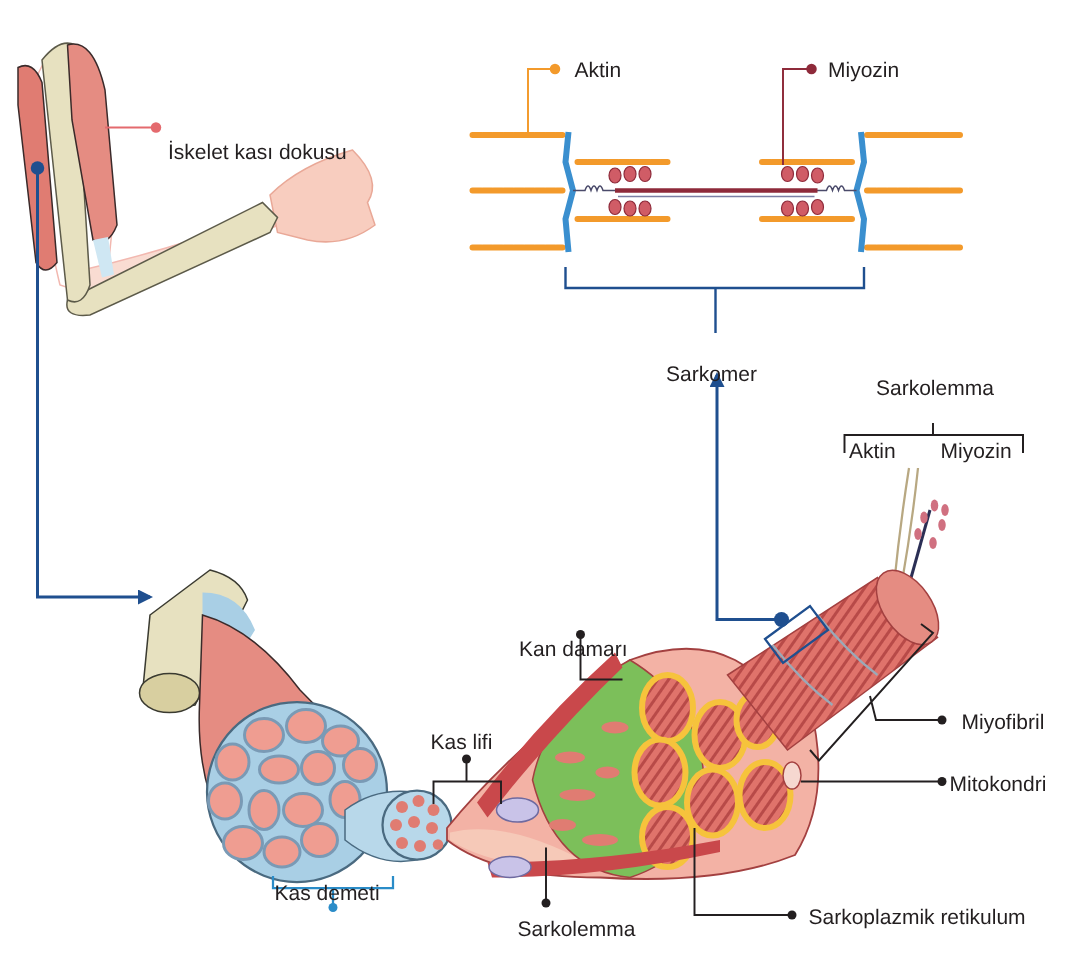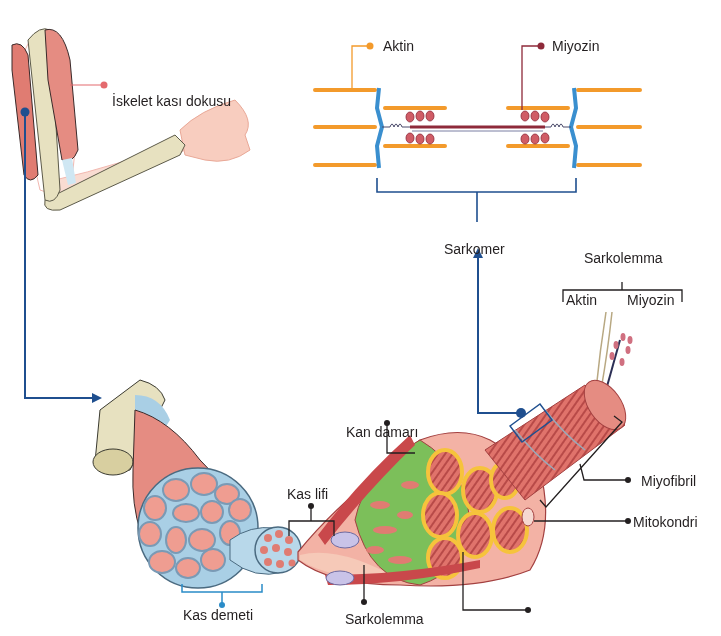--- a/index.html
+++ b/index.html
@@ -203,15 +203,16 @@
 <span class="lbl" style="left:383px; top:39px;">Aktin</span>
 <span class="lbl" style="left:552px; top:39px;">Miyozin</span>
 <span class="lbl" style="left:444px; top:230px;margin-top:12px;">Sarkomer</span>
 <span class="lbl" style="left:584px; top:251px;">Sarkolemma</span>
 <span class="lbl" style="left:566px; top:293px;">Aktin</span>
 <span class="lbl" style="left:627px; top:293px;">Miyozin</span>
 <span class="lbl" style="left:346px; top:425px;">Kan damarı</span>
 <span class="lbl" style="left:287px; top:487px;">Kas lifi</span>
 <span class="lbl" style="left:641px; top:474px;">Miyofibril</span>
 <span class="lbl" style="left:633px; top:515px;">Mitokondri</span>
+<span class="lbl" style="left:539px; top:604px;">Sarkoplazmik retikulum</span>
 <span class="lbl" style="left:321px; top:612px;margin-left:24px;">Sarkolemma</span>
-<span class="lbl" style="left:183px; top:608px;">Kas demeti</span>
+<span class="lbl" style="left:183px; top:588px;">Kas demeti</span>
 </div>
 
 </body></html>

